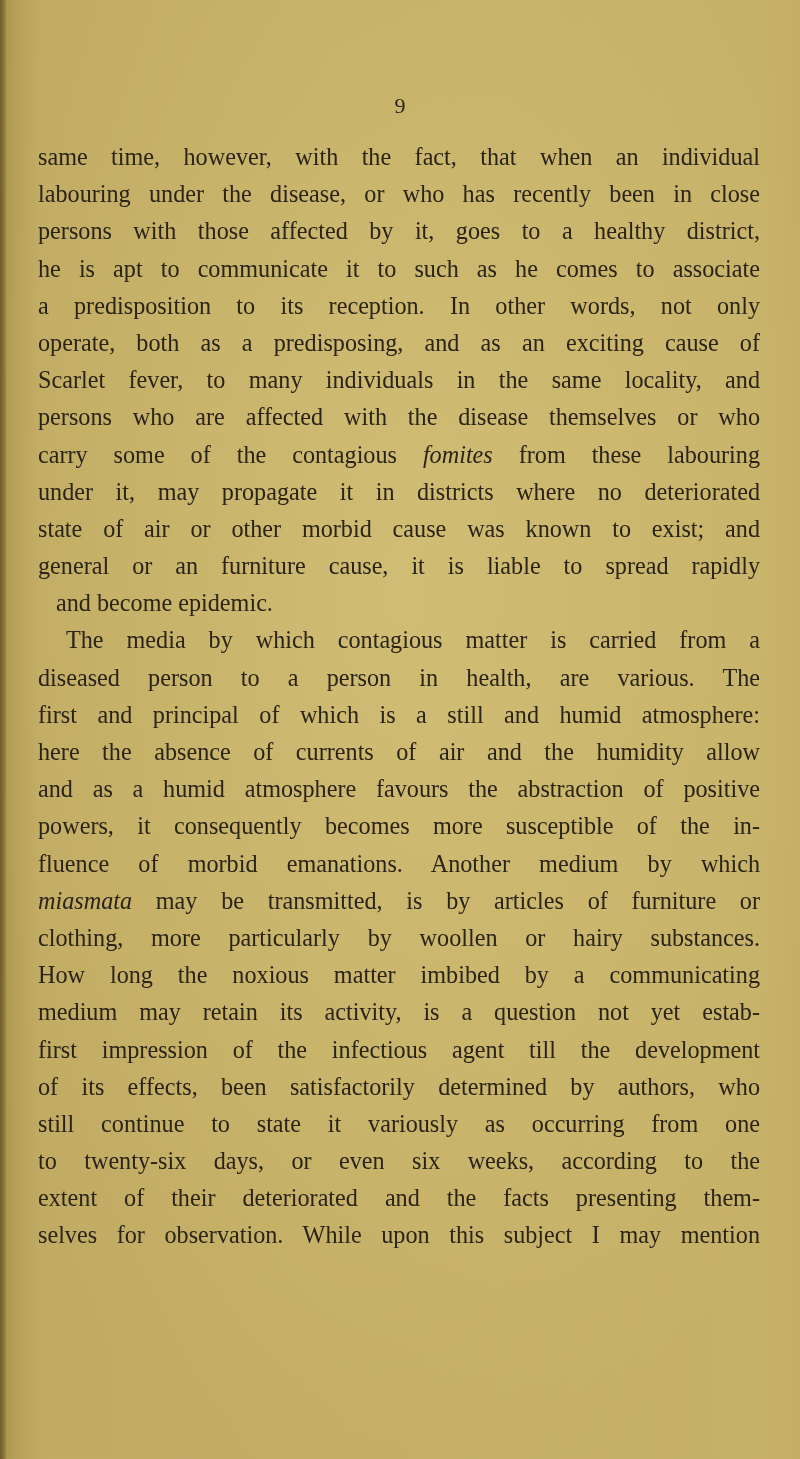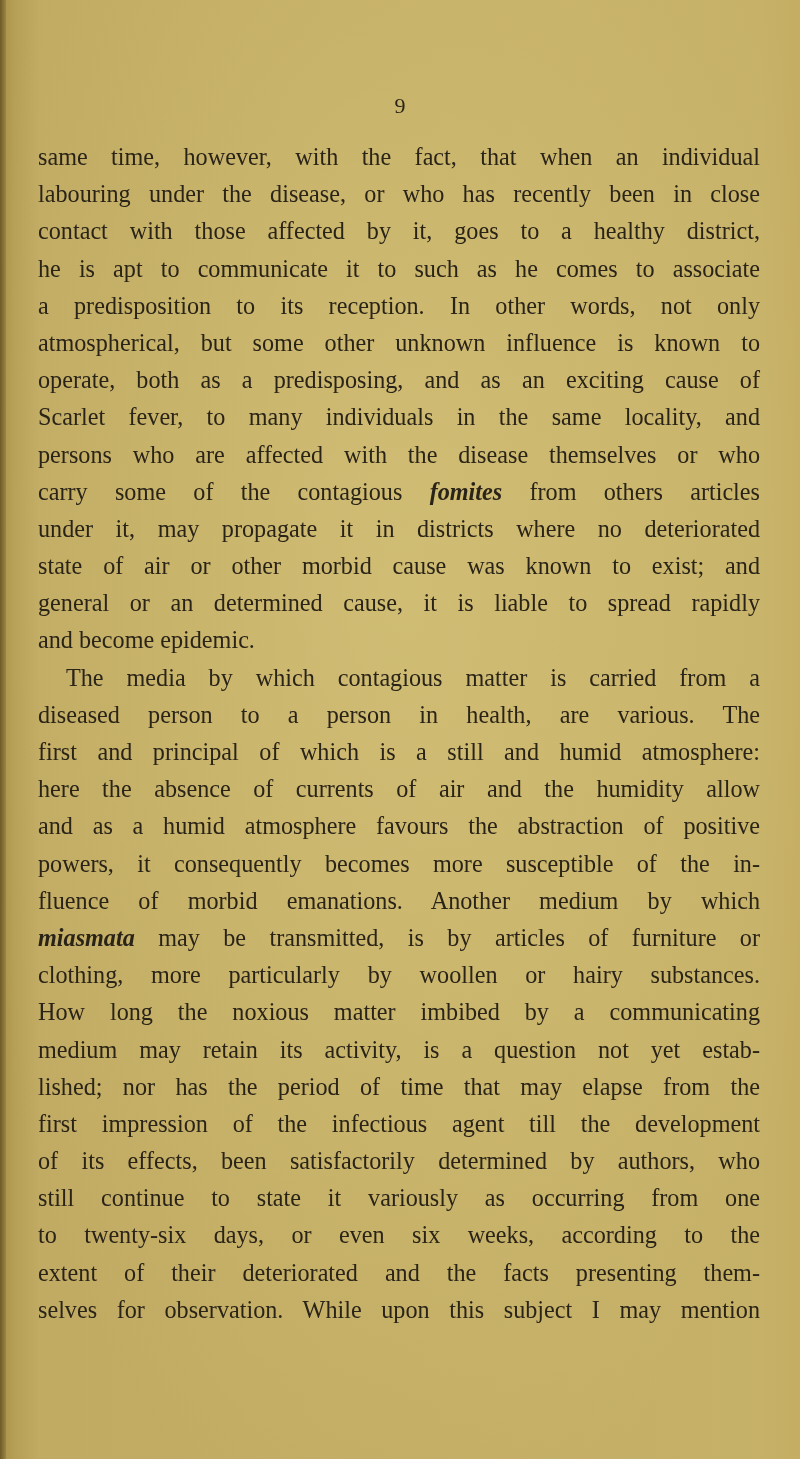--- a/index.html
+++ b/index.html
@@ -37,58 +37,56 @@
       line-height: 37.2px;
     }
     .line {
       display: block;
       white-space: nowrap;
       text-align: justify;
       text-align-last: justify;
       height: 37.2px;
       overflow: visible;
     }
-    .line.last { text-align-last: left; }
+    .line.last { text-align-last: left; margin-left: 18px; }
     .line.indent { padding-left: 28px; }
-    em { font-style: italic; font-weight: bold; }
+    em { font-style: italic; }
   </style>
 </head>
 <body>
 
 <div class="page-shade"></div>
 <div class="left-edge"></div>
 
 <div class="page-number">9</div>
 
 <div class="body-text">
   <span class="line">same time, however, with the fact, that when an individual</span>
   <span class="line">labouring under the disease, or who has recently been in close</span>
-  <span class="line">contact with those affected by it, goes to a healthy district,</span>
+  <span class="line">persons with those affected by it, goes to a healthy district,</span>
   <span class="line">he is apt to communicate it to such as he comes to associate</span>
   <span class="line">a predisposition to its reception. In other words, not only</span>
-  <span class="line">atmospherical, but some other unknown influence is known to</span>
   <span class="line">operate, both as a predisposing, and as an exciting cause of</span>
   <span class="line">Scarlet fever, to many individuals in the same locality, and</span>
   <span class="line">persons who are affected with the disease themselves or who</span>
-  <span class="line"><span>carry some of the contagious </span><em>fomites</em><span> from others articles</span></span>
+  <span class="line"><span>carry some of the contagious </span><em>fomites</em><span> from these labouring</span></span>
   <span class="line">under it, may propagate it in districts where no deteriorated</span>
   <span class="line">state of air or other morbid cause was known to exist; and</span>
-  <span class="line">general or an determined cause, it is liable to spread rapidly</span>
+  <span class="line">general or an furniture cause, it is liable to spread rapidly</span>
   <span class="line last">and become epidemic.</span>
   <span class="line indent">The media by which contagious matter is carried from a</span>
   <span class="line">diseased person to a person in health, are various. The</span>
   <span class="line">first and principal of which is a still and humid atmosphere:</span>
   <span class="line">here the absence of currents of air and the humidity allow</span>
   <span class="line">and as a humid atmosphere favours the abstraction of positive</span>
   <span class="line">powers, it consequently becomes more susceptible of the in-</span>
   <span class="line">fluence of morbid emanations. Another medium by which</span>
   <span class="line"><span></span><em>miasmata</em><span> may be transmitted, is by articles of furniture or</span></span>
   <span class="line">clothing, more particularly by woollen or hairy substances.</span>
   <span class="line">How long the noxious matter imbibed by a communicating</span>
   <span class="line">medium may retain its activity, is a question not yet estab-</span>
-  <span class="line">lished; nor has the period of time that may elapse from the</span>
   <span class="line">first impression of the infectious agent till the development</span>
   <span class="line">of its effects, been satisfactorily determined by authors, who</span>
   <span class="line">still continue to state it variously as occurring from one</span>
   <span class="line">to twenty-six days, or even six weeks, according to the</span>
   <span class="line">extent of their deteriorated and the facts presenting them-</span>
   <span class="line">selves for observation. While upon this subject I may mention</span>
 </div>
 
 </body></html>

